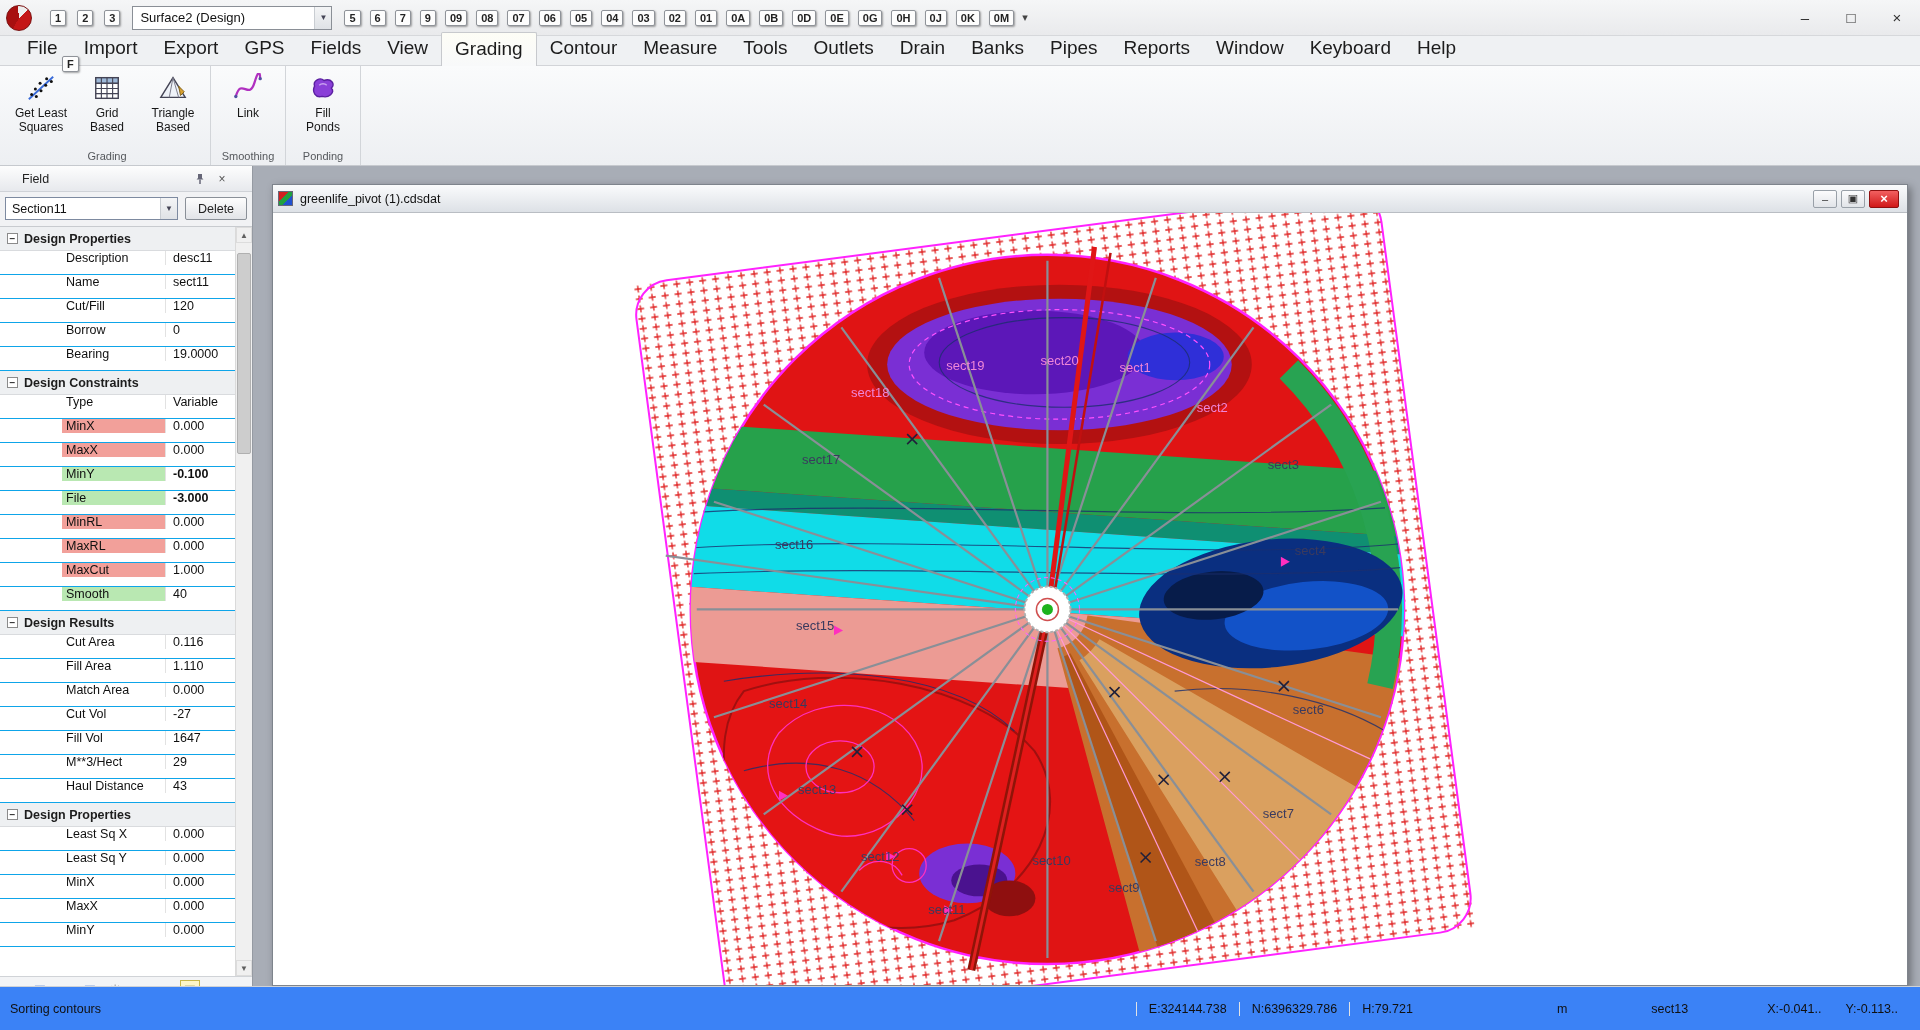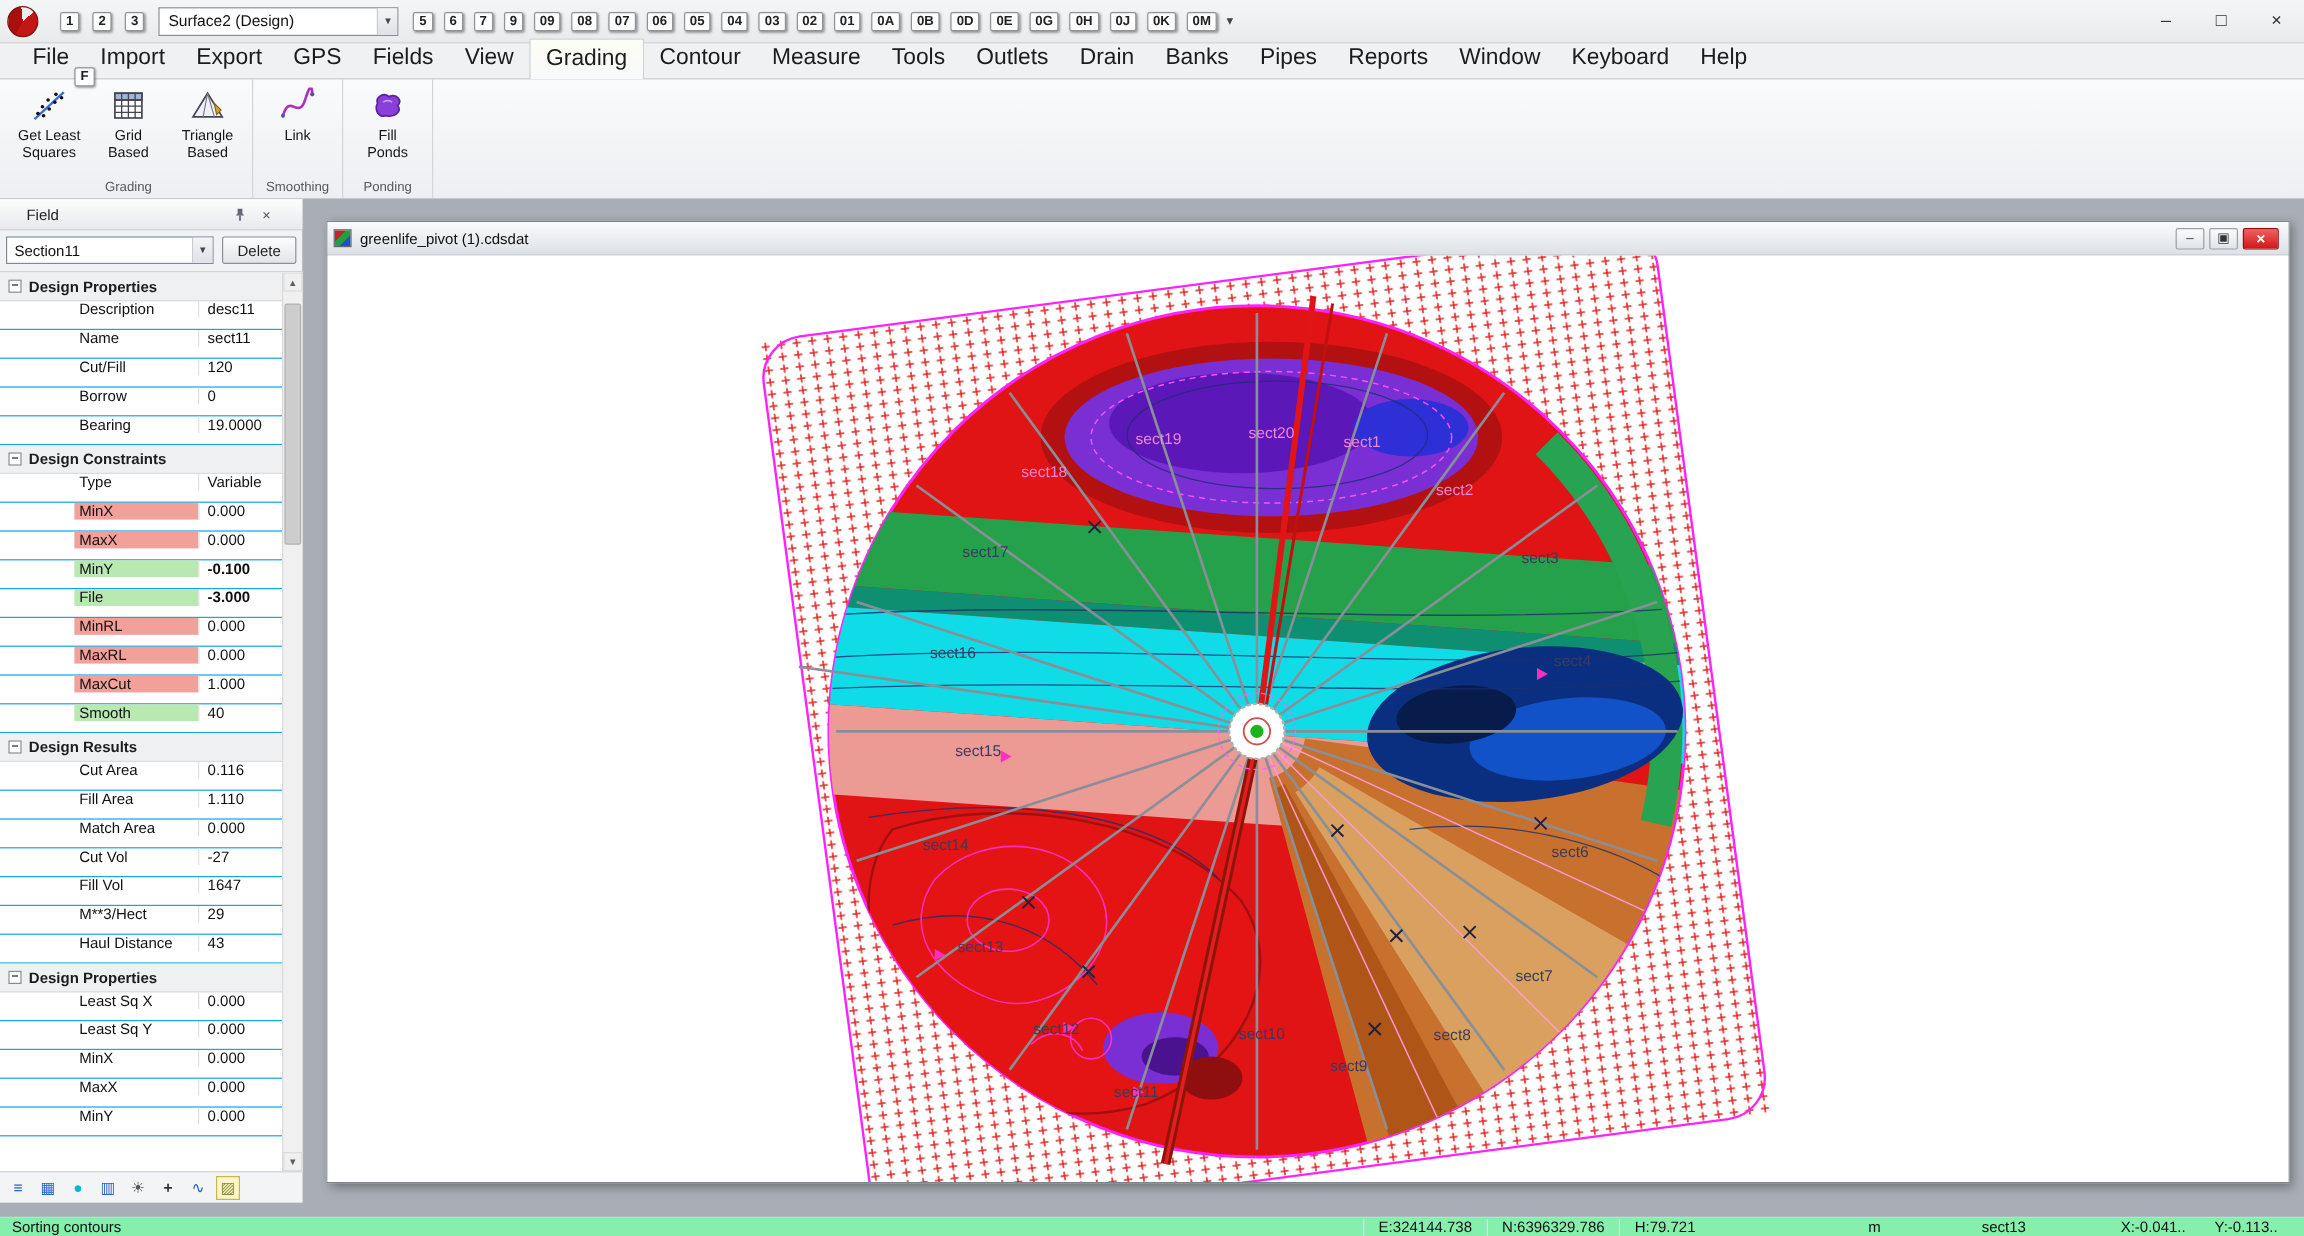--- a/index.html
+++ b/index.html
@@ -95,21 +95,21 @@
   .doc-btn{width:24px;height:18px;border:1px solid #99a0a8;border-radius:2px;display:flex;align-items:center;
     justify-content:center;font-size:11px;color:#333;background:linear-gradient(#fcfcfd,#e1e4e8);}
   .doc-btn.close{width:30px;background:linear-gradient(#f26060,#d01818);border-color:#8f1010;
     color:#fff;font-weight:bold;font-size:13px;}
   .doc-canvas{flex:1;position:relative;background:#fff;overflow:hidden;}
   .doc-canvas svg{position:absolute;left:0;top:0;width:100%;height:100%;}
   .seclabel{font-family:"Liberation Sans",sans-serif;font-size:13px;fill:#3a3a5e;}
   .seclabel.pink{fill:#ef86d8;}
 
   
-  .statusbar{position:absolute;left:0;right:0;bottom:0;height:16px;background:#86efac;
+  .statusbar{position:absolute;left:0;right:0;bottom:0;height:44px;background:#3b82f6;
     border-top:1px solid #cfd2d6;display:flex;align-items:center;font-size:12.5px;color:#101010;
     padding:0 10px;}
   #status-fields{margin-left:auto;display:flex;align-items:center;}
   .sfield{padding:0 12px;white-space:nowrap;}
   .f0,.f1,.f2{border-left:1px solid #e0e2e5;}
   .f3{margin-left:120px;}
   .f4{margin-left:60px;}
   .f5{margin-left:55px;}
 </style>
 </head>

